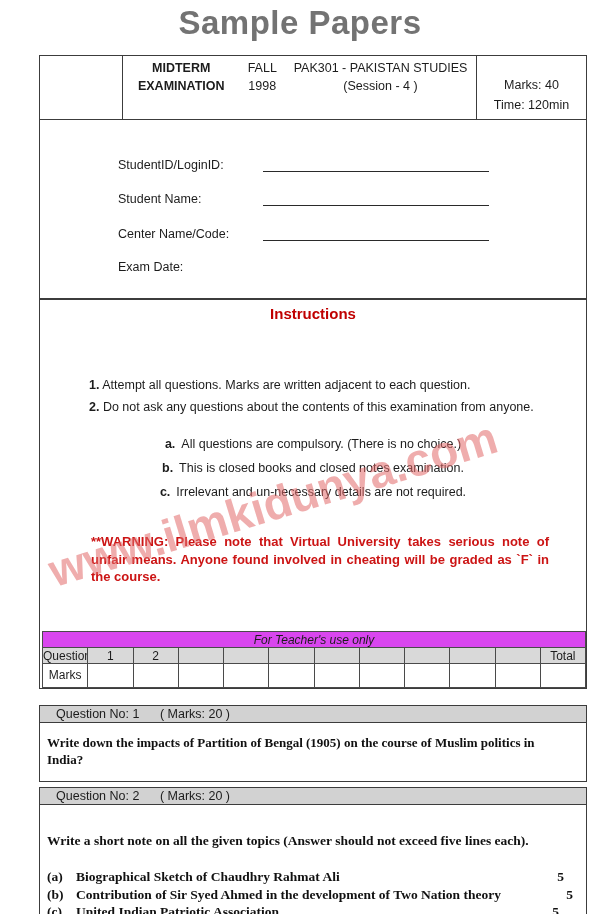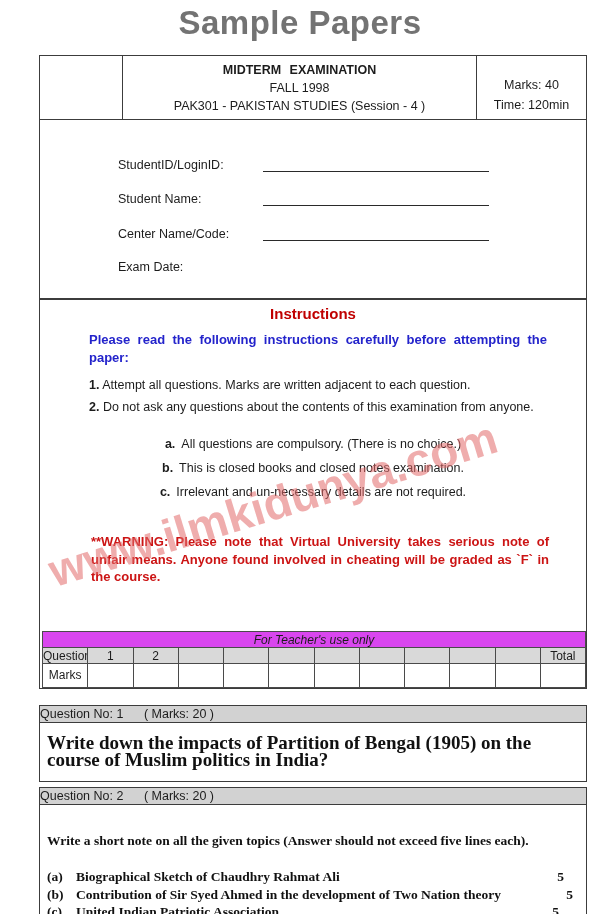--- a/index.html
+++ b/index.html
@@ -12,21 +12,21 @@
     position:absolute; top:4px; left:0; width:600px; text-align:center;
     font-size:33px; font-weight:bold; color:#737373; letter-spacing:.5px;
   }
   
   .header-table {
     position:absolute; left:39px; top:55px; width:548px; height:65px;
     border:1px solid #3c3c3c; display:flex;
   }
   .ht-left { width:83px; border-right:1px solid #3c3c3c; }
   .ht-center {
-    flex:1; display:flex; flex-direction:column; justify-content:flex-end;
+    flex:1; display:flex; flex-direction:row; justify-content:space-between;
     text-align:center; padding:3px 0 4px 0; font-size:12.5px; line-height:18px;
   }
   .ht-exam { font-weight:bold; word-spacing:5px; }
   .ht-right {
     width:110px; border-left:1px solid #3c3c3c; text-align:center;
     font-size:12.5px; line-height:20px; padding-top:19px;
   }
   
   .main-box {
     position:absolute; left:39px; top:120px; width:548px; height:569px;
@@ -57,27 +57,27 @@
   
   .teacher-table { position:absolute; left:2px; right:2px; bottom:1px;
     border-collapse:collapse; table-layout:fixed; width:544px; font-size:12px; }
   .teacher-table td { border:1px solid #4a4a4a; text-align:center; overflow:hidden; }
   .tt-title td { background:#d946ef; height:16px; line-height:14px;font-style:italic; }
   .tt-labels td { background:#d9d9d9; height:16px; line-height:14px; }
   .tt-marks td { background:#ffffff; height:24px; line-height:11px; }
   .tt-qcol { width:72px; } .tt-total { width:46px; }
   
   .q-bar { position:absolute; left:39px; width:548px; height:18px; background:#d2d2d2;
-    border:1px solid #3c3c3c; font-size:12.5px; line-height:16px; padding-left:0; }
+    border:1px solid #3c3c3c; font-size:12.5px; line-height:16px; padding-left:16px; }
   .q-bar .q-marks { margin-left:17px; }
   .q1-bar { top:705px; } .q2-bar { top:787px; }
   .q-box { position:absolute; left:39px; width:548px; background:#ffffff;
     border:1px solid #3c3c3c; border-top:none;
     font-family:"Liberation Serif","DejaVu Serif",serif; font-weight:bold; color:#111; }
-  .q1-box { top:723px; height:59px; font-size:19px; line-height:16.5px; padding:12px 26px 0 7px; }
+  .q1-box { top:723px; height:59px; font-size:13px; line-height:16.5px; padding:12px 26px 0 7px; }
   .q2-box { top:805px; height:109px; border-bottom:none; font-size:13.5px; line-height:16px;
     padding:28px 8px 0 7px; }
   .q2-items { margin-top:20px; }
   .q2-item { display:flex; height:17.5px; line-height:16px; }
   .q2-prefix { width:29px; flex:none; }
   .q2-text { flex:1; }
   .q2-marks { flex:none; text-align:right; }
   .q2-item:nth-child(1) .q2-marks { padding-right:14px; }
   .q2-item:nth-child(2) .q2-marks { padding-right:5px; }
   .q2-item:nth-child(3) .q2-marks { padding-right:19px; }
@@ -122,21 +122,20 @@
     </div>
     <div class="s-row" style="top:140px">
       <span class="s-label">Exam Date:</span>
     </div>
   </div>
 
   <div class="divider"></div>
 
   <div class="instructions">
     <div class="ins-heading">Instructions</div>
-    <div class="ins-intro">Please read the following instructions carefully before attempting the paper:</div>
     <div class="ins-item1">
       <span class="num">1.</span>
       <span>Attempt all questions. Marks are written adjacent to each question.</span>
     </div>
     <div class="ins-item2">
       <span class="num">2.</span>
       <span>Do not ask any questions about the contents of this examination from anyone.</span>
     </div>
     <div class="sub-item sub-a">
       <span class="sub-prefix">a.</span><span>All questions are compulsory. (There is no choice.)</span>

